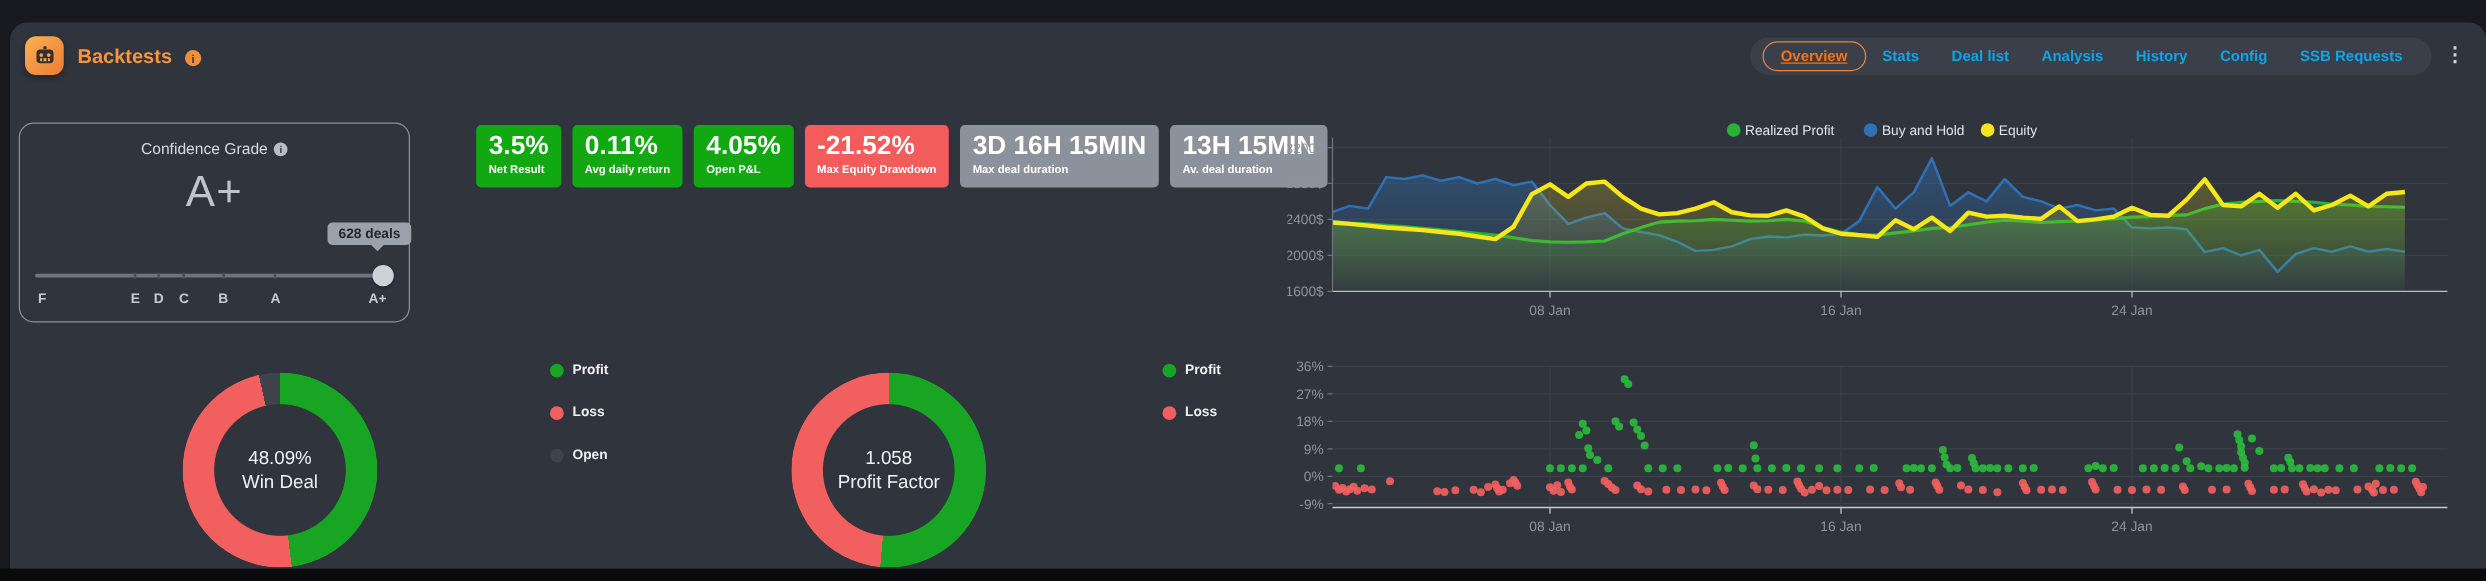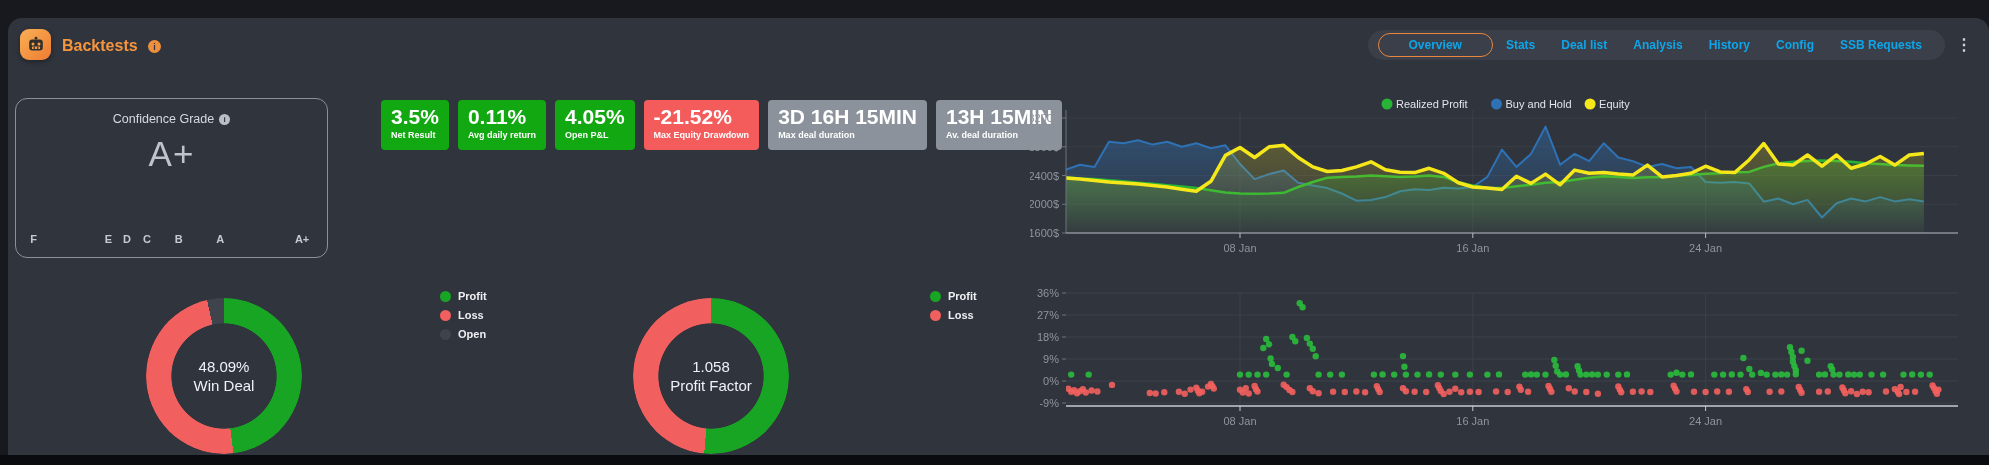--- a/index.html
+++ b/index.html
@@ -13,21 +13,21 @@
   .logo { position:absolute; left:12px; top:11px; width:31px; height:31px; border-radius:9px;
           background:linear-gradient(135deg,#f9b055,#ee7c32); display:flex; align-items:center;
           justify-content:center; box-shadow:0 2px 5px rgba(0,0,0,.35); }
   .page-title { position:absolute; left:54px; top:19px; font-size:16px; font-weight:bold; color:#f6953f; }
   .title-info { position:absolute; top:22px; width:13px; height:13px; border-radius:50%;
           background:#ef8f3e; color:#30343d; font-size:9px; font-weight:bold; display:flex;
           align-items:center; justify-content:center; cursor:pointer; }
   .tabbar { position:absolute; right:44px; top:12px; height:30px; background:#3a3f49;
             border-radius:16px; display:flex; align-items:center; padding:0 10px; }
   .tab { font-size:12px; font-weight:bold; color:#0ea5e9; padding:5px 13px; cursor:pointer; white-space:nowrap; }
-  .tab.active { color:#0ea5e9; border:1.5px solid #e8863c; border-radius:15px; padding:4px 30px; }
+  .tab.active { color:#f97316; border:1.5px solid #e8863c; border-radius:15px; padding:4px 14px;text-decoration:underline; }
   .kebab { position:absolute; right:14px; top:14px; width:22px; height:26px; color:#cfd3d9;
            font-size:16px; font-weight:bold; text-align:center; line-height:26px; cursor:pointer;
            letter-spacing:0; }
 
   
   .conf-card { position:absolute; left:7px; top:80px; width:313px; height:160px;
                border:1px solid #8b9099; border-radius:12px; }
   .conf-title { margin-top:13px; text-align:center; font-size:12.5px; color:#d6dade; }
   .conf-title .mini-info { display:inline-flex; width:11px; height:11px; border-radius:50%;
                background:#b9bec5; color:#30343d; font-size:8px; font-weight:bold;
@@ -54,21 +54,21 @@
   .mcard .val { font-size:21px; font-weight:bold; line-height:25px; white-space:nowrap; }
   .mcard .lbl { font-size:9px; font-weight:bold; margin-top:1px; white-space:nowrap; }
 
   
   .donut { position:absolute; width:156px; height:156px; }
   .donut-ring { width:100%; height:100%; border-radius:50%;
      -webkit-mask:radial-gradient(closest-side, transparent 67%, #000 68%);
      mask:radial-gradient(closest-side, transparent 67%, #000 68%); }
   .donut-center { position:absolute; inset:0; display:flex; flex-direction:column; align-items:center;
      justify-content:center; color:#eef1f5; font-size:15px; line-height:19px; text-align:center; }
-  .dlegend { position:absolute; display:flex; flex-direction:column; gap:7px; }
+  .dlegend { position:absolute; display:flex; flex-direction:column; gap:22px; }
   .dlegend-item { display:flex; align-items:center; gap:7px; cursor:pointer; }
   .dlegend-dot { width:11px; height:11px; border-radius:50%; }
   .dlegend-txt { font-size:11px; font-weight:bold; color:#eef0f3; }
 
   .chart-svg { position:absolute; left:1022px; }
   text { font-family:"Liberation Sans", sans-serif; }
   .axis-label { fill:#8f959d; font-size:11px; }
   .chart-legend-txt { fill:#e2e5ea; font-size:11px; }
 </style>
 </head>
@@ -99,20 +99,31 @@
       <div class="tab">Config</div>
       <div class="tab">SSB Requests</div>
     </nav>
   <div class="kebab">⋮</div>
 
   <section class="conf-card">
     <div class="conf-title">
       <span>Confidence Grade</span><span class="mini-info">i</span>
     </div>
     <div class="conf-grade">A+</div>
+    <div class="slider">
+      <div class="slider-track" id="slider-track"></div>
+      <div class="slider-thumb" id="slider-thumb" style="left: calc(97% - 8px);">
+        <div class="deal-tooltip">628 deals</div>
+      </div>
+    <div class="slider-tick" style="left: calc(28% - 1px);"></div>
+        <div class="slider-tick" style="left: calc(34.5% - 1px);"></div>
+        <div class="slider-tick" style="left: calc(41.5% - 1px);"></div>
+        <div class="slider-tick" style="left: calc(52.5% - 1px);"></div>
+        <div class="slider-tick" style="left: calc(67% - 1px);"></div>
+      </div>
     <div class="slider-labels" id="slider-labels">
         <div class="slider-label" style="left: 2%;">F</div>
         <div class="slider-label" style="left: 28%;">E</div>
         <div class="slider-label" style="left: 34.5%;">D</div>
         <div class="slider-label" style="left: 41.5%;">C</div>
         <div class="slider-label" style="left: 52.5%;">B</div>
         <div class="slider-label" style="left: 67%;">A</div>
         <div class="slider-label" style="left: 95.5%;">A+</div>
       </div>
   </section>

